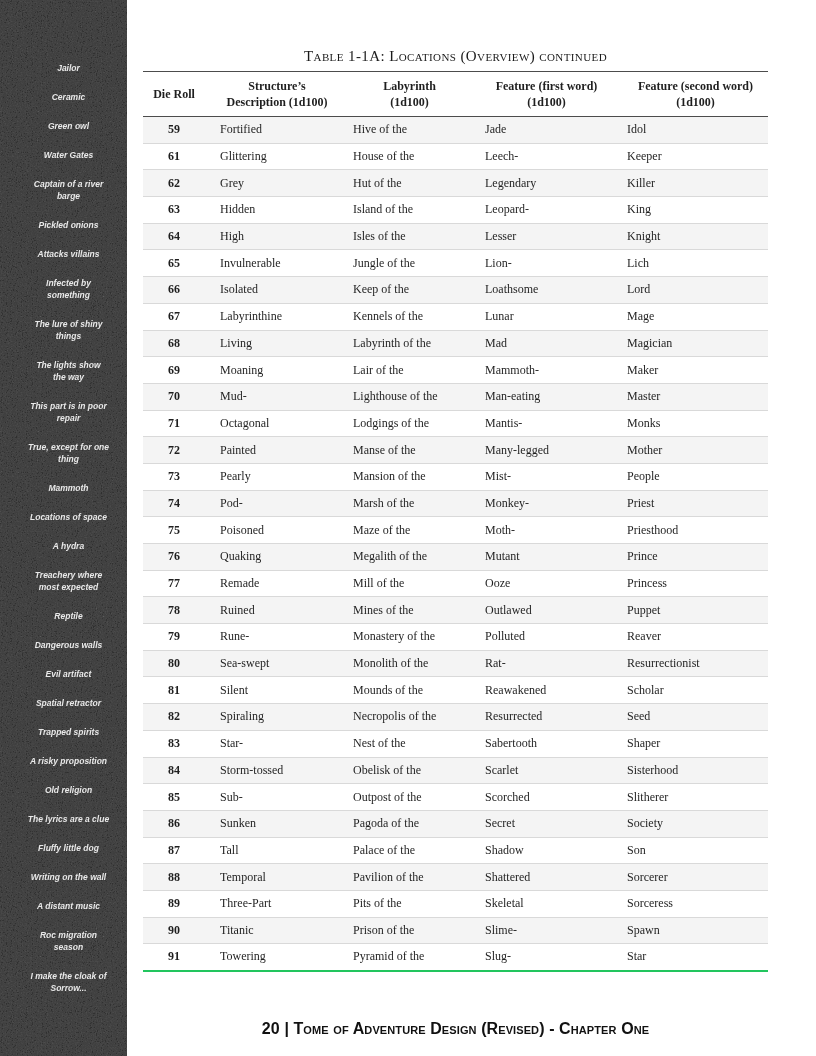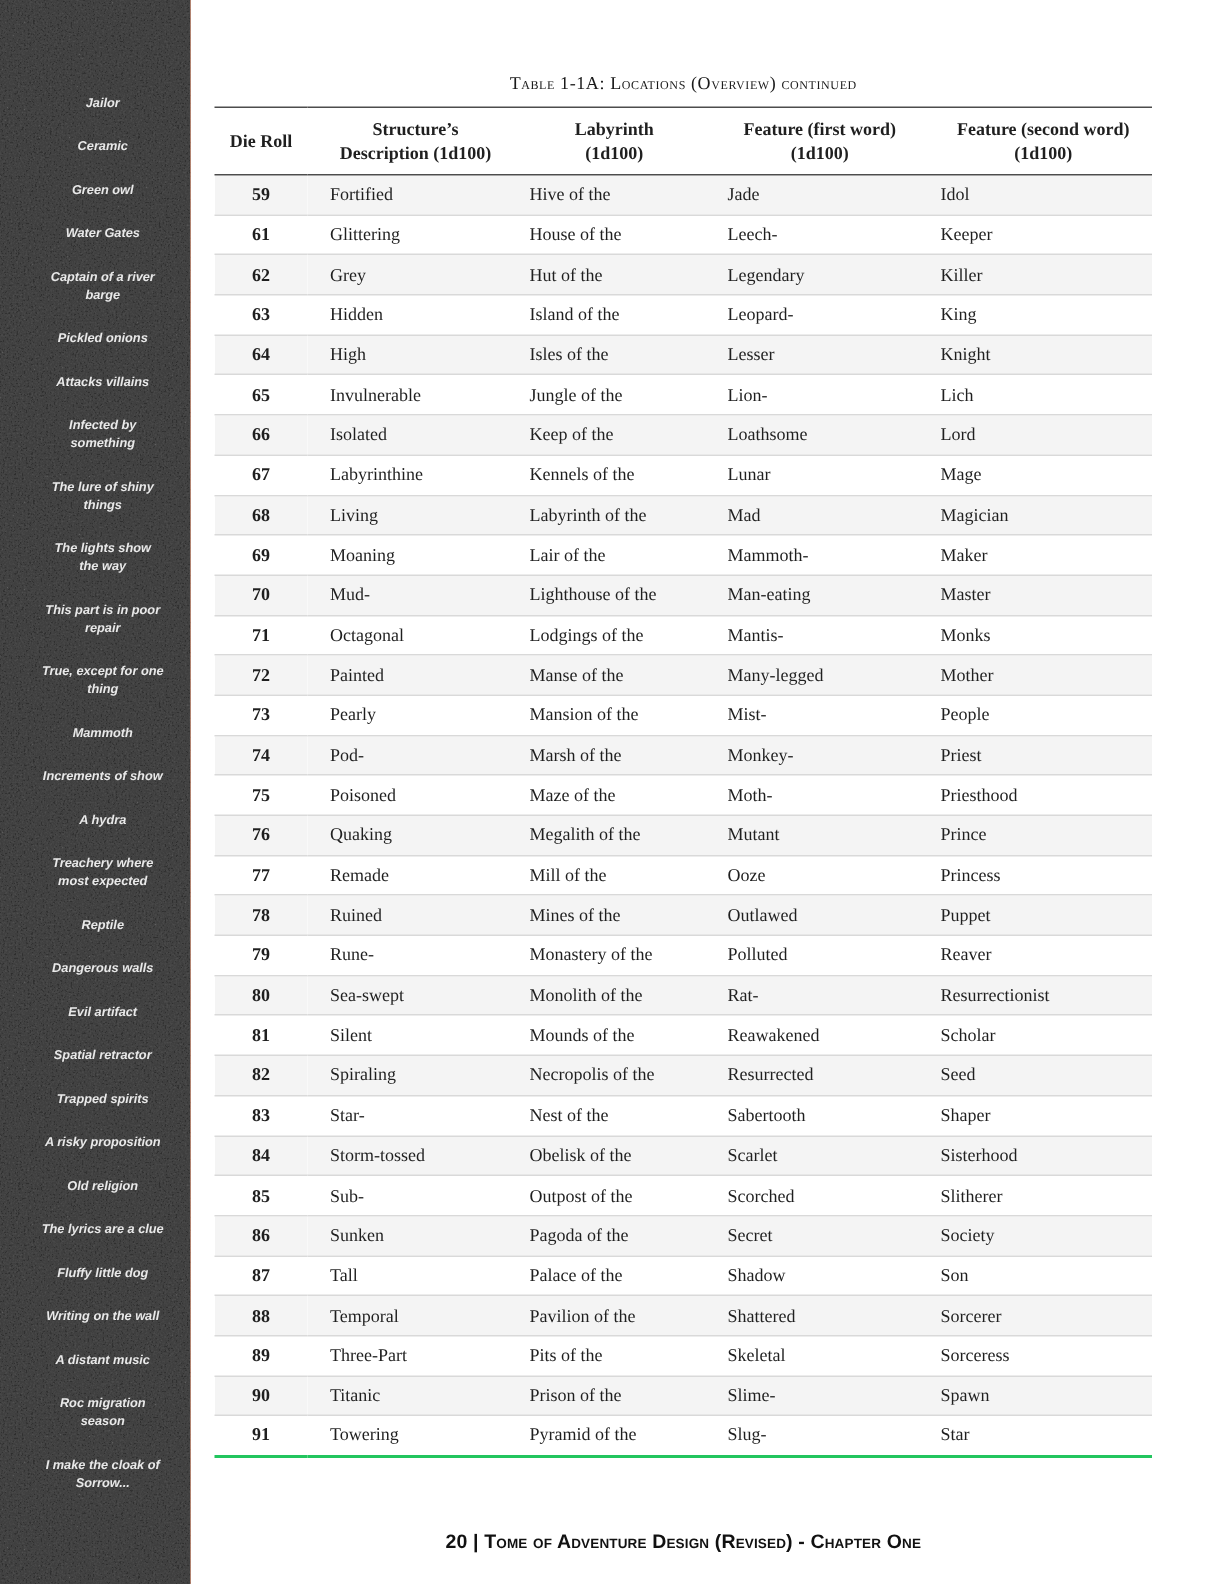--- a/index.html
+++ b/index.html
@@ -10,21 +10,21 @@
     font-family: "Liberation Serif", serif;
     position: relative;
     overflow: hidden;
   }
   .page { position: relative; width: 816px; height: 1056px; background: #fff; }
 
   
   .sidebar {
     position: absolute; left: 0; top: 0;
     width: 127px; height: 1056px;
-    background: #c2410c;
+    background: #0f172a;
     overflow: hidden;
   }
   .sidebar svg.texture { position: absolute; left: 0; top: 0; }
   .sidebar-items {
     position: absolute; top: 62px; left: 0;
     width: 127px;
     padding-left: 12px; padding-right: 2px;
     display: flex; flex-direction: column; align-items: center;
   }
   .sidebar-item {
@@ -40,21 +40,21 @@
     max-width: 108px;
   }
 
   
   .content { position: absolute; left: 127px; top: 0; width: 689px; height: 1056px; }
 
   .table-title {
     position: absolute; top: 48px; left: 16px; width: 625px;
     text-align: center;
     font-variant: small-caps;
-    font-size: 12px;
+    font-size: 15px;
     letter-spacing: 0.4px;
     color: #1a1a1a;
   }
 
   table.loc-table {
     position: absolute; top: 71px; left: 16px;
     width: 625px;
     border-collapse: collapse;
     table-layout: fixed;
     color: #1f1f1f;
@@ -83,21 +83,21 @@
     padding: 0 4px 0 15px;
     white-space: nowrap; overflow: hidden;
   }
   td.die { text-align: center; font-weight: bold; padding: 0 2px; }
 
   .footer {
     position: absolute; top: 1020px; left: 16px; width: 625px;
     text-align: center;
     font-family: "Liberation Sans", sans-serif;
     font-weight: bold;
-    font-size: 13px;
+    font-size: 16px;
     letter-spacing: 0.1px;
     color: #111;
   }
   .footer .sc { font-variant: small-caps; }
 </style>
 </head>
 <body>
 
 <div class="page">
 
@@ -142,21 +142,21 @@
 the way</div>
 
         <div class="sidebar-item">This part is in poor
 repair</div>
 
         <div class="sidebar-item">True, except for one
 thing</div>
 
         <div class="sidebar-item">Mammoth</div>
 
-        <div class="sidebar-item">Increments of show</div>
+        <div class="sidebar-item">Locations of space</div>
 
         <div class="sidebar-item">A hydra</div>
 
         <div class="sidebar-item">Treachery where
 most expected</div>
 
         <div class="sidebar-item">Reptile</div>
 
         <div class="sidebar-item">Dangerous walls</div>
 

